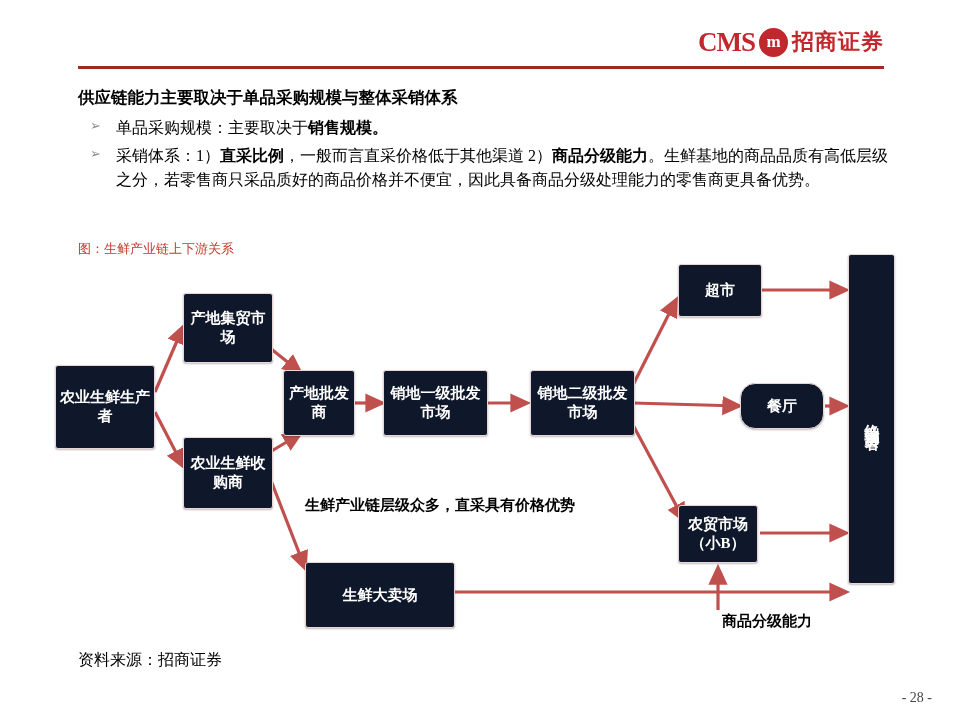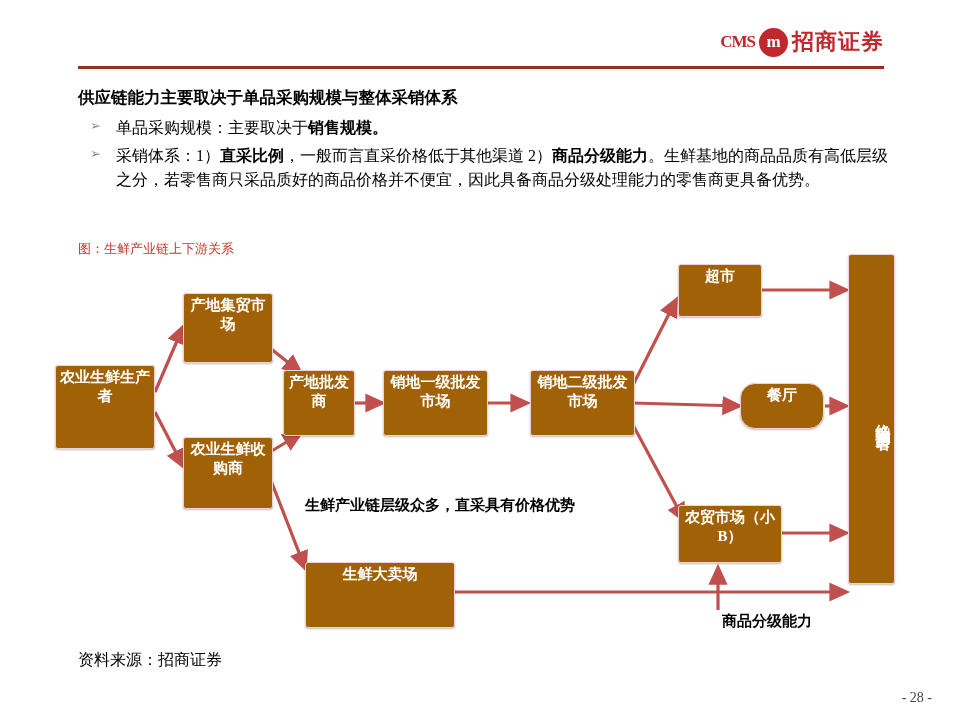--- a/index.html
+++ b/index.html
@@ -50,21 +50,21 @@
   .logo {
     position: absolute;
     right: 0px;
     top: 2px;
     height: 40px;
     display: flex;
     align-items: center;
     gap: 4px;
   }
   .logo-cms {
-    font-size: 17px;
+    font-size: 27px;
     font-weight: bold;
     color: #c1272d;
     font-family: "Liberation Serif", serif;
     letter-spacing: -1px;
   }
   .logo-mark {
     width: 29px;
     height: 29px;
     border-radius: 50%;
     background: #c1272d;
@@ -132,29 +132,29 @@
   .diagram {
     position: absolute;
     left: 0;
     top: 0;
     width: 960px;
     height: 720px;
   }
   .node {
     position: absolute;
     box-sizing: border-box;
-    background: #a16207;
+    background: #0f172a;
     border: 1px solid #e8d5d4;
     border-radius: 3px;
     color: #ffffff;
     font-size: 15px;
     font-weight: bold;
     font-family: "Liberation Serif", serif;
     display: flex;
-    align-items: flex-start;
+    align-items: center;
     justify-content: center;
     text-align: center;
     line-height: 1.25;
     box-shadow: 0 1px 2px rgba(0,0,0,0.25);
     padding: 2px;
   }
   .node.vertical {
     writing-mode: vertical-rl;
     letter-spacing: 3px;
   }
@@ -294,21 +294,21 @@
     </div>
 
     <div class="node" style="left:678px; top:264px; width:84px; height:53px;">
       <span>超市</span>
     </div>
 
     <div class="node" style="left:740px; top:383px; width:84px; height:46px;border-radius:15px;">
       <span>餐厅</span>
     </div>
 
-    <div class="node" style="left:678px; top:505px; width:104px; height:58px;">
+    <div class="node" style="left:678px; top:505px; width:80px; height:58px;">
       <span>农贸市场（小B）</span>
     </div>
 
     <div class="node" style="left:305px; top:562px; width:150px; height:66px;">
       <span>生鲜大卖场</span>
     </div>
 
     <div class="node vertical" style="left:848px; top:254px; width:47px; height:330px;">
       <span>终端消费者</span>
     </div>

